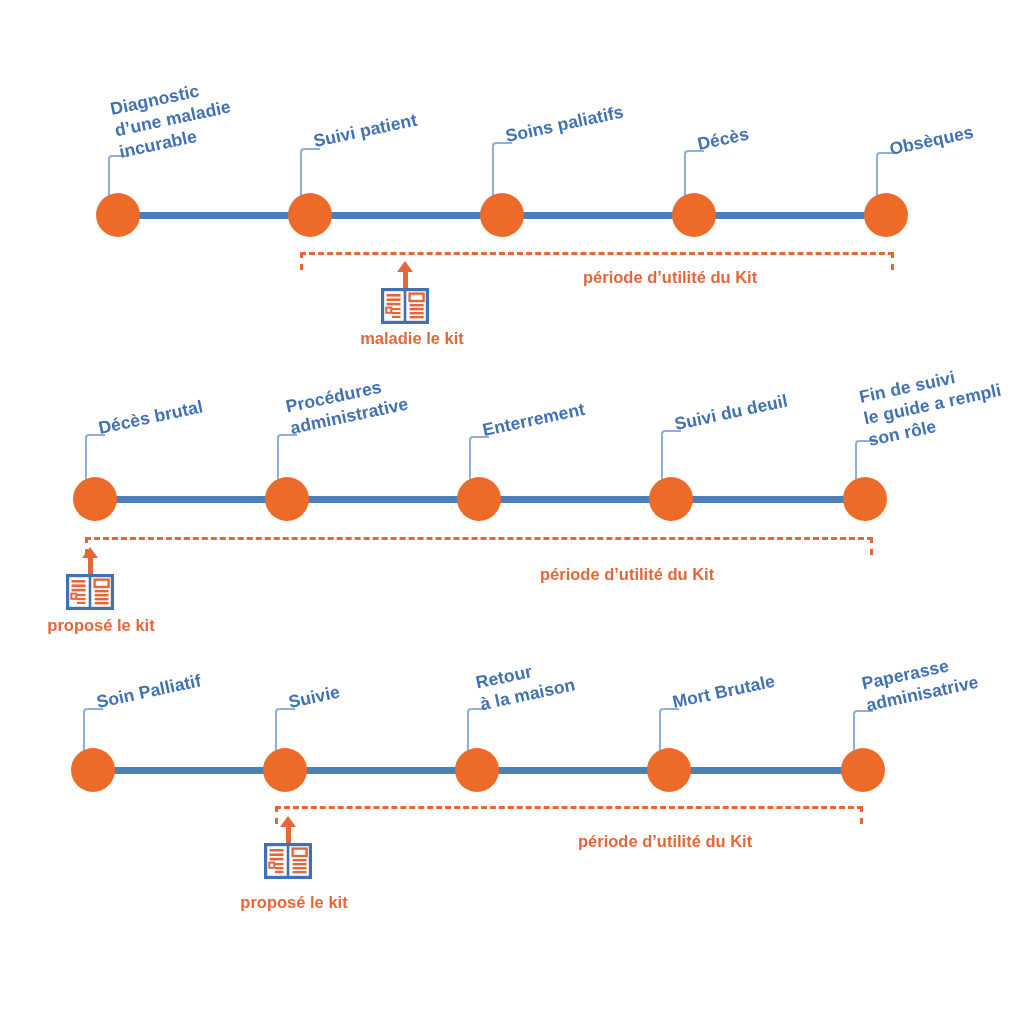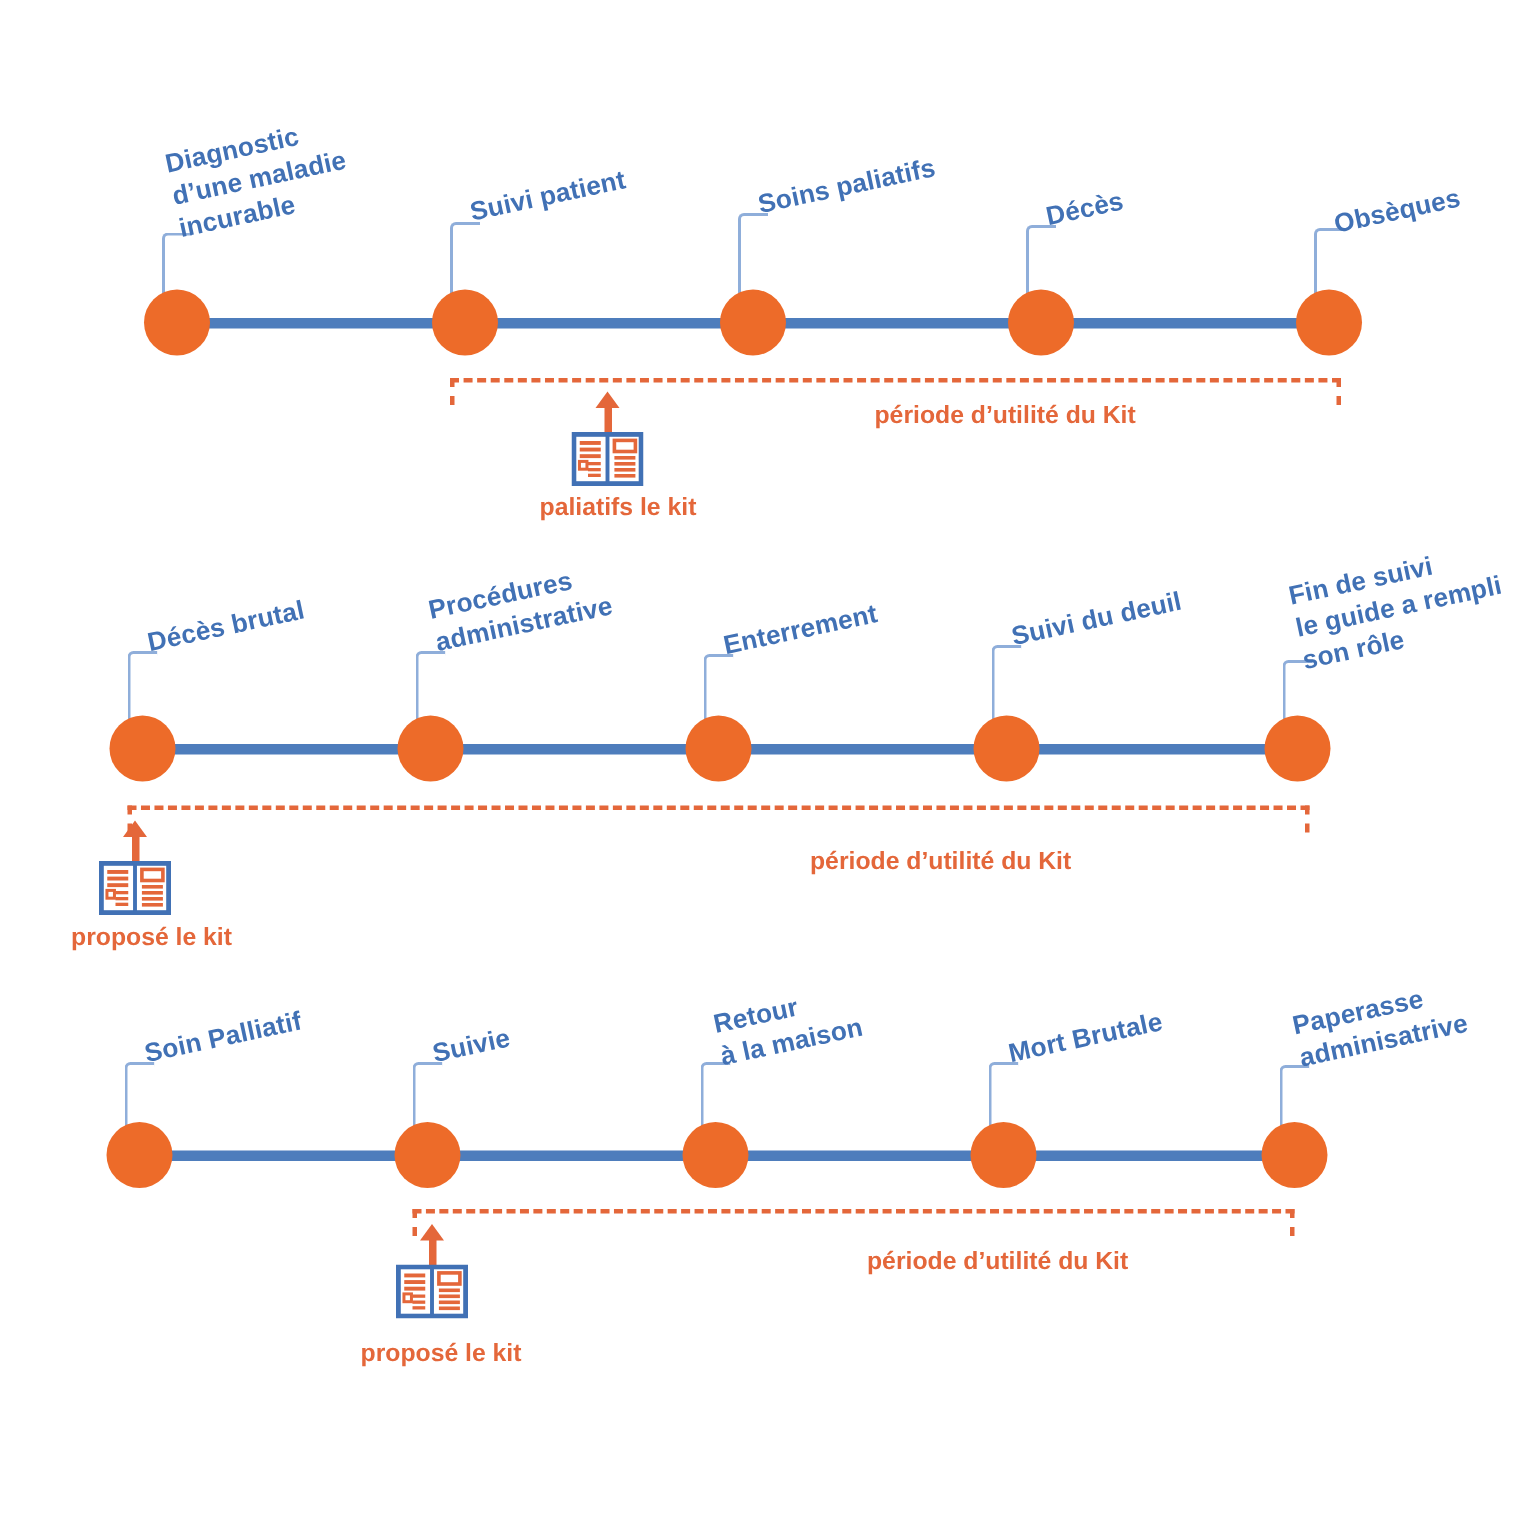--- a/index.html
+++ b/index.html
@@ -169,21 +169,21 @@
         <rect x="5.3" y="19.6" width="5" height="5.2" fill="none" stroke="#E4673A" stroke-width="2"></rect>
         <rect x="28.6" y="5.6" width="14" height="7.4" fill="none" stroke="#E4673A" stroke-width="2.4"></rect>
         <g fill="#E4673A">
           <rect x="28.6" y="16" width="14" height="2.4"></rect>
           <rect x="28.6" y="20" width="14" height="2.4"></rect>
           <rect x="28.6" y="24" width="14" height="2.4"></rect>
           <rect x="28.6" y="28" width="14" height="2.4"></rect>
         </g>
       </svg>
     </div>
-    <div class="kit-caption" style="left:412px; top:329px;">paliatifs le kit</div>
+    <div class="kit-caption" style="left:412px; top:329px;">maladie le kit</div>
   </div>
 
   <div class="timeline">
 
     <div class="rail" style="left:95px; top:496px; width:770px;"></div>
 
     <div class="leader" style="left:85px; top:434px; height:67px;"></div>
     <div class="node-label" style="left:101px; top:418px;">Décès brutal</div>
     <div class="dot" style="left:95px; top:499px;"></div>
 

